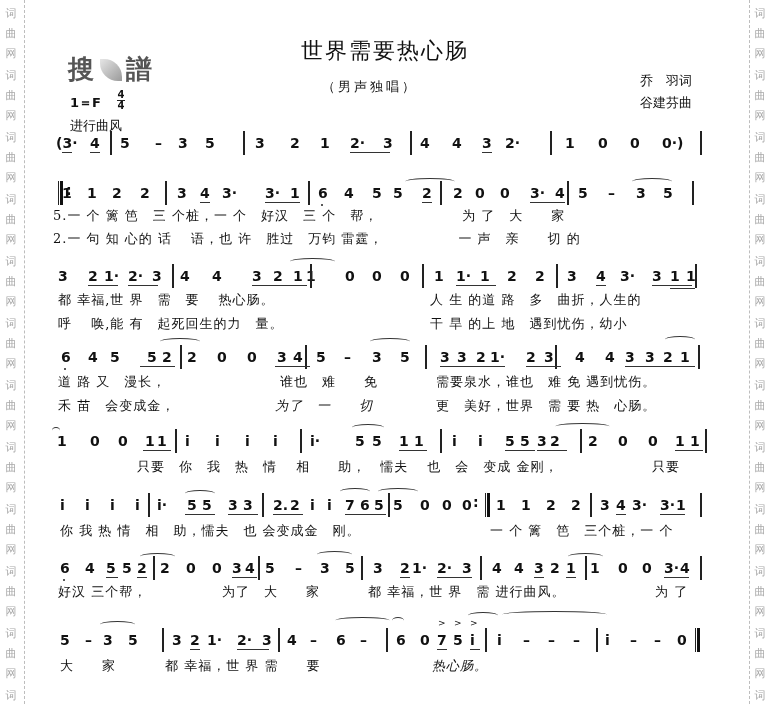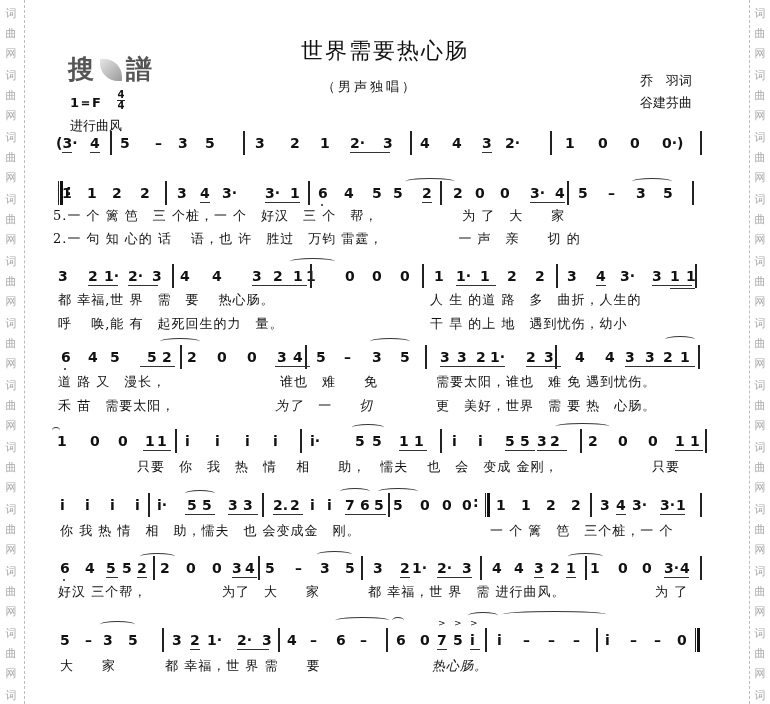--- a/index.html
+++ b/index.html
@@ -272,22 +272,22 @@
     <div class="ul" style="left: 275px; top: 366px; width: 35px;"></div>
     <div class="ul" style="left: 440px; top: 366px; width: 65px;"></div>
     <div class="ul" style="left: 526px; top: 366px; width: 35px;"></div>
     <div class="ul" style="left: 625px; top: 366px; width: 70px;"></div>
     <div class="dot" style="left: 64px; top: 368px;"></div>
     <div class="tie" style="left: 160px; top: 338px; width: 40px;"></div>
     <div class="tie" style="left: 370px; top: 338px; width: 40px;"></div>
     <div class="tie" style="left: 665px; top: 336px; width: 30px;"></div>
     <div class="ly" style="left: 58px; top: 373px;">道 路 又　漫长，</div>
     <div class="ly" style="left: 280px; top: 373px;">谁也　难　　免</div>
-    <div class="ly" style="left: 436px; top: 373px;">需要太阳，谁也　难 免 遇到忧伤。</div>
-    <div class="ly" style="left: 58px; top: 397px;">禾 苗　需要太阳，</div>
+    <div class="ly" style="left: 436px; top: 373px;">需要泉水，谁也　难 免 遇到忧伤。</div>
+    <div class="ly" style="left: 58px; top: 397px;">禾 苗　会变成金，</div>
     <div class="ly" style="left: 275px; top: 397px; font-style: italic;">为了　一　　切</div>
     <div class="ly" style="left: 436px; top: 397px;">更　美好，世界　需 要 热　心肠。</div>
     <div class="n" style="left: 57px; top: 433px;">1</div>
     <div class="n" style="left: 90px; top: 433px;">0</div>
     <div class="n" style="left: 118px; top: 433px;">0</div>
     <div class="n" style="left: 145px; top: 433px;">1</div>
     <div class="n" style="left: 157px; top: 433px;">1</div>
     <div class="n" style="left: 185px; top: 433px;">i</div>
     <div class="n" style="left: 215px; top: 433px;">i</div>
     <div class="n" style="left: 245px; top: 433px;">i</div>

